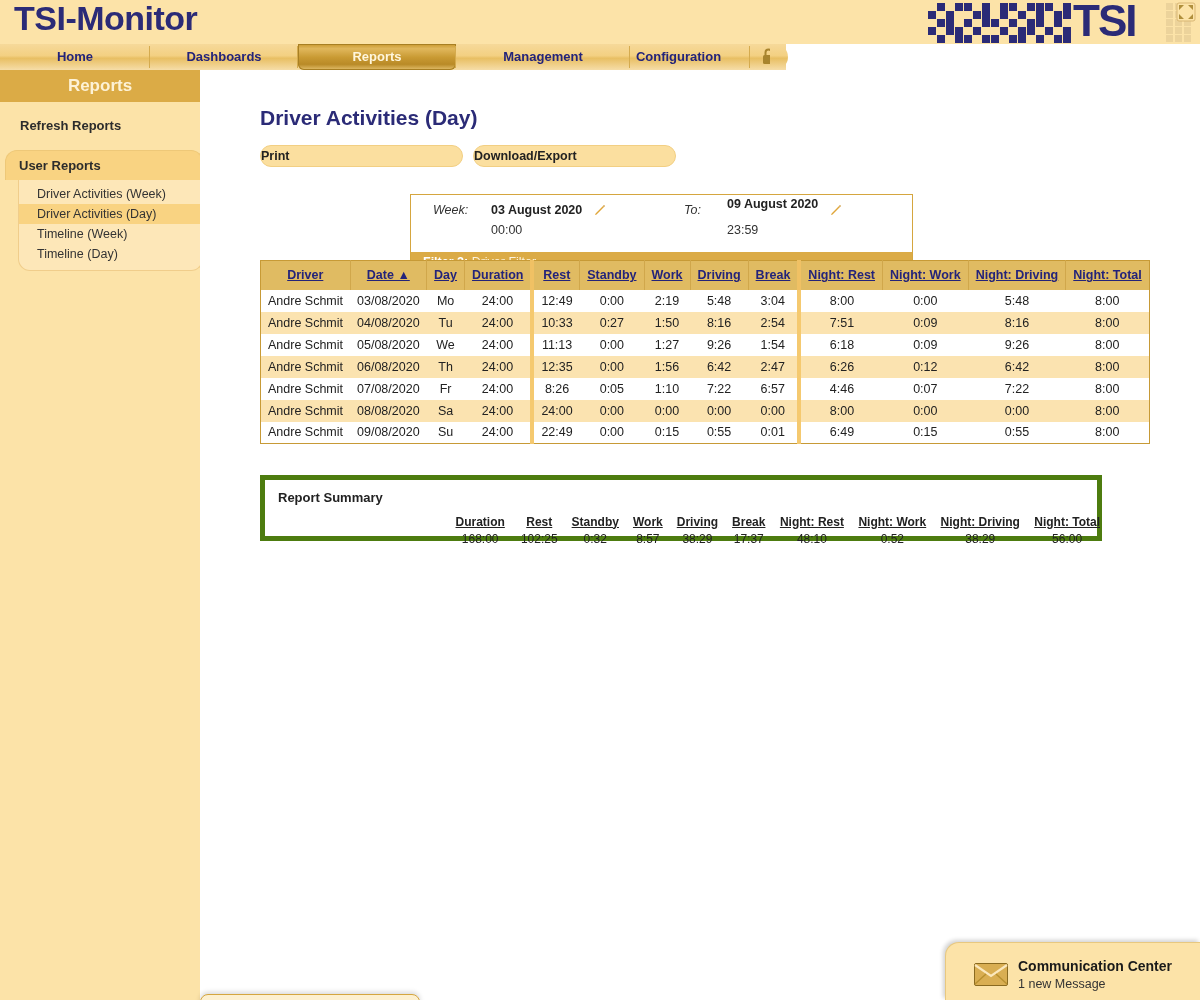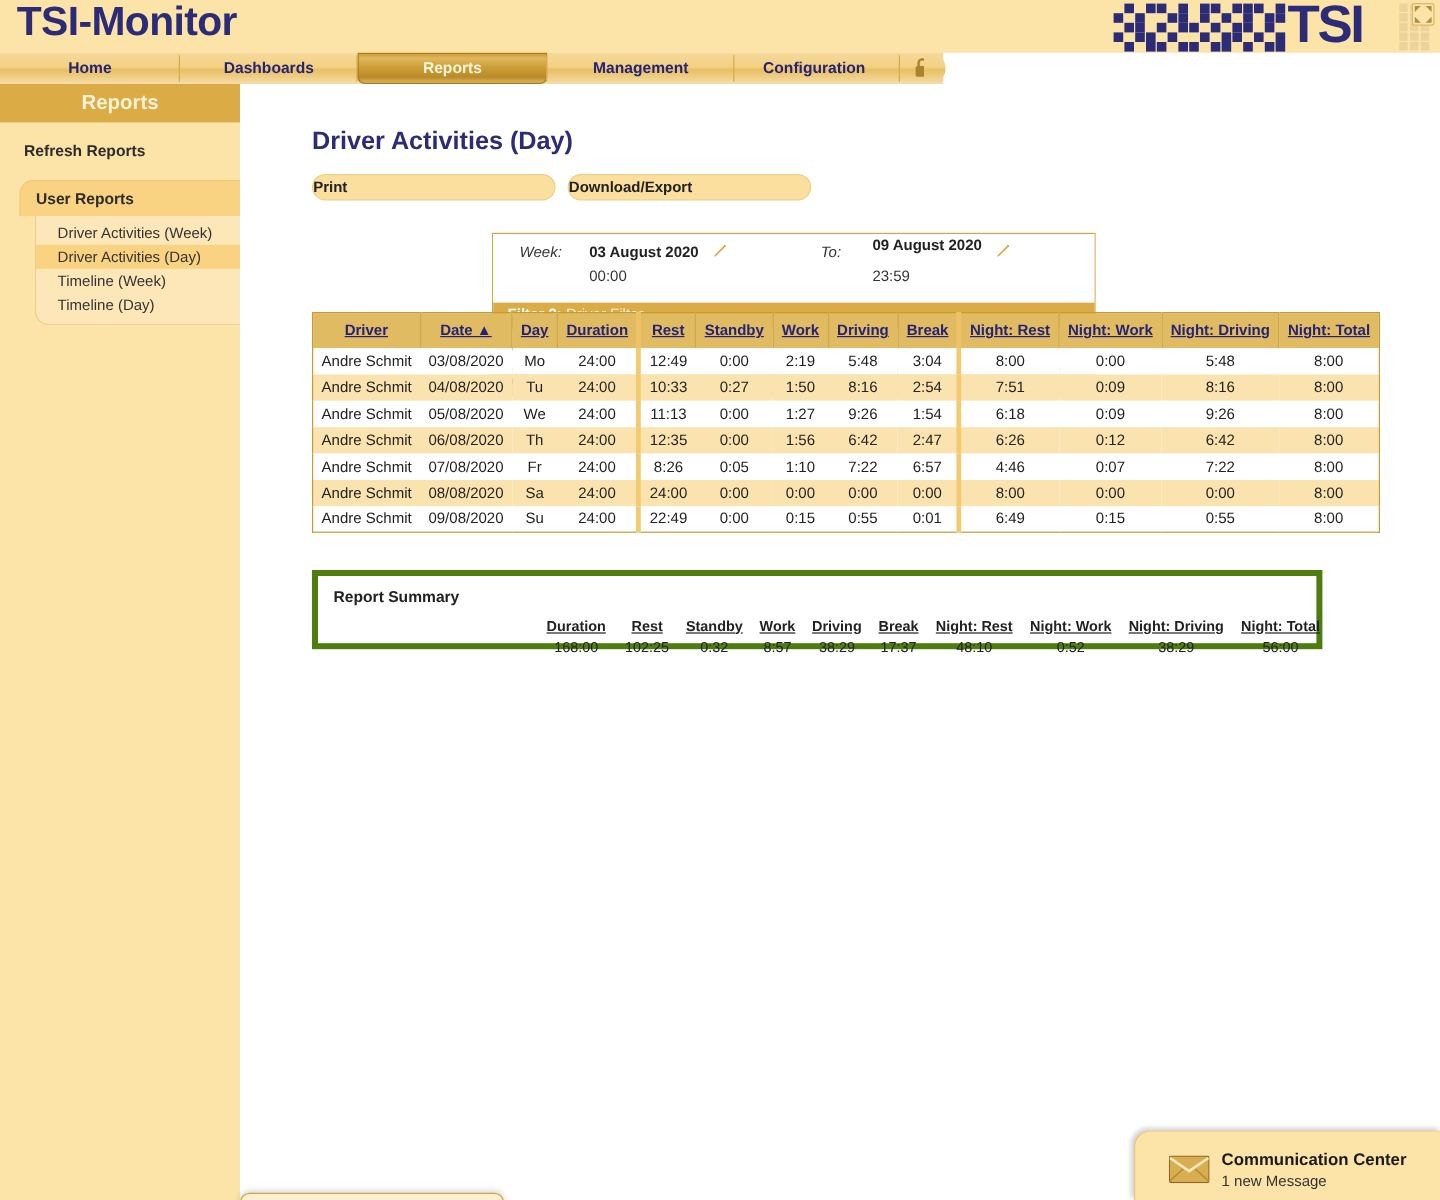--- a/index.html
+++ b/index.html
@@ -71,21 +71,21 @@
   .sidebar-title {
     position: absolute; left: 0; top: 0; width: 200px; height: 32px;
     background: #dbab46; color: #fdf2d6;
     font-size: 17px; font-weight: bold; text-align: center; line-height: 32px;
   }
   .sb-default {
     position: absolute; left: 20px; top: 48px;
     font-size: 13px; font-weight: bold; color: #2c2c2c;
   }
   .sb-group {
-    position: absolute; left: 16px; top: 80px; width: 198px;
+    position: absolute; left: 5px; top: 80px; width: 198px;
   }
   .sb-group-head {
     width: 198px; height: 30px; line-height: 30px; padding-left: 13px;
     background: #f9d382; border-radius: 12px 12px 0 0;
     font-size: 13px; font-weight: bold; color: #2c2c2c;
     border: 1px solid #eec878; border-bottom: none;
   }
   .sb-sub {
     margin-left: 13px; width: 185px;
     background: #fde7b8; border: 1px solid #f0cd8b; border-top: none;
@@ -299,21 +299,21 @@
         <path d="M3 3 L8 3 L3 8 Z M17 3 L17 8 L12 3 Z M3 17 L3 12 L8 17 Z M17 17 L12 17 L17 12 Z" fill="#b08f3c"></path>
       </svg>
     </div>
   </div>
 </div>
 
 <div class="navbar" id="navbar">
     <div class="nav-item sep" style="left: 0px; width: 150px;"><span>Home</span></div>
     <div class="nav-item sep" style="left: 150px; width: 148px;"><span>Dashboards</span></div>
     <div class="nav-item sep active" style="left: 298px; width: 158px;"><span>Reports</span></div>
-    <div class="nav-item sep" style="left: 456px; width: 156px;"><span>Management</span></div>
+    <div class="nav-item sep" style="left: 456px; width: 174px;"><span>Management</span></div>
     <div class="nav-item sep" style="left: 607px; width: 143px;"><span>Configuration</span></div>
     <div class="nav-lock" style="left: 750px;"><svg width="36" height="26" viewBox="0 0 36 26">
         <rect x="13" y="11" width="11" height="9" rx="1.5" fill="#a8842e"></rect>
         <path d="M15.5 11 V8.5 a3 3 0 0 1 6 0 V11" fill="none" stroke="#a8842e" stroke-width="2"></path>
       </svg></div>
     <div style="position: absolute; left: 786px; top: 0px; width: 414px; height: 26px; background: rgb(255, 255, 255);"></div>
     <div style="position: absolute; left: 770px; top: 0px; width: 18px; height: 26px; background: linear-gradient(rgb(246, 217, 154), rgb(243, 208, 130) 45%, rgb(232, 191, 99) 55%, rgb(246, 221, 168)); border-radius: 0px 13px 13px 0px;"></div>
   </div>
 
 <div class="sidebar">

